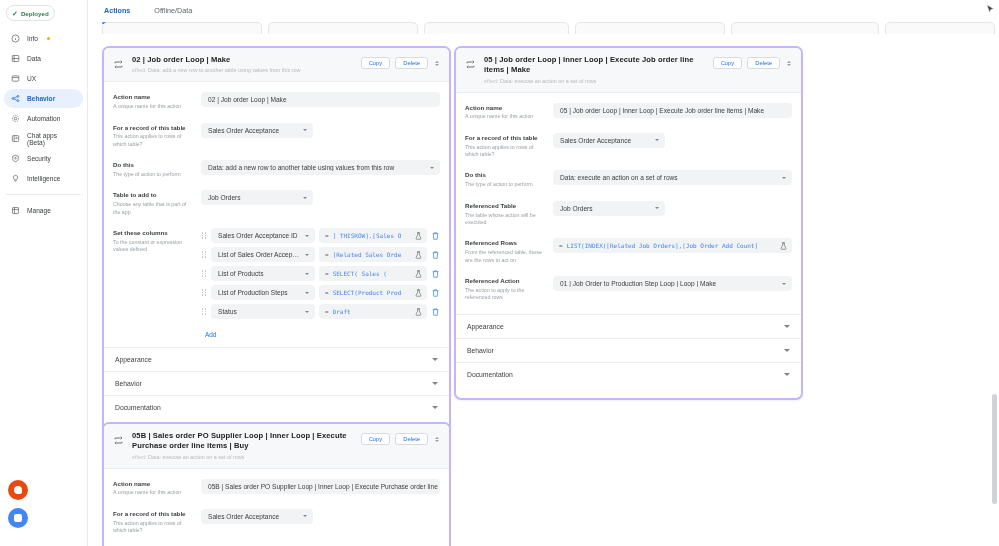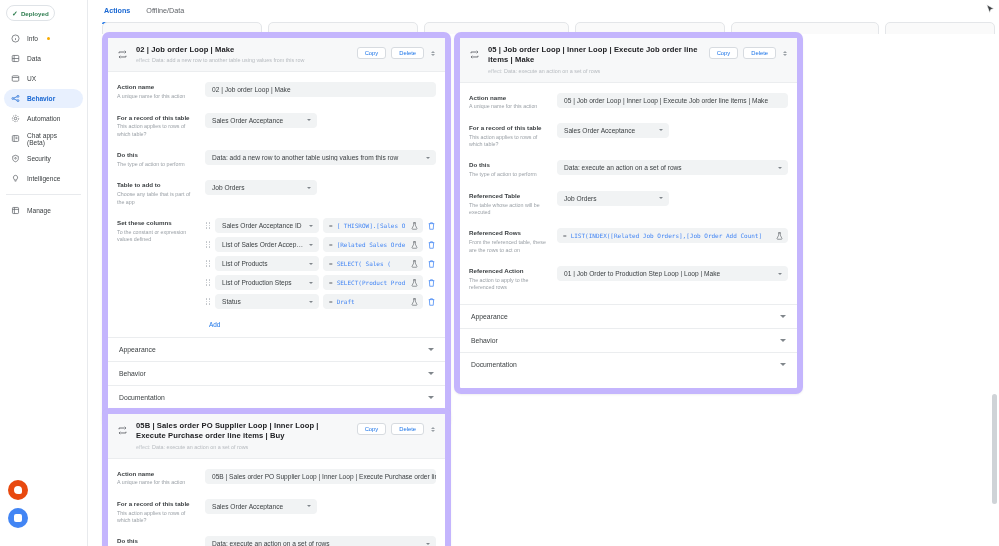--- a/index.html
+++ b/index.html
@@ -51,21 +51,21 @@
   .fabs { position: absolute; left: 8px; bottom: 10px; }
   .fab { width: 20px; height: 20px; border-radius: 50%; display:flex; align-items:center; justify-content:center; margin-bottom: 8px; cursor:pointer; }
   .fab.rec { background: #e8490f; }
   .fab.chat { background: #4285f4; }
   .fab .inner-sq { width: 8px; height: 8px; background: #fff; border-radius: 2px; }
   .fab.rec .inner-sq { border-radius: 50% 50% 2px 50%; }
 
   
   .main { flex: 1 1 auto; position: relative; height: 546px; overflow: hidden; background: #fff; }
 
-  .tabs { display: flex; gap: 16px; padding: 6px 0 0 16px; height: 24px; }
+  .tabs { display: flex; gap: 24px; padding: 6px 0 0 16px; height: 24px; }
   .tab { font-size: 7.2px; color: #5f6368; padding-bottom: 5px; cursor: pointer; position: relative; }
   .tab.active { color: #1967d2; font-weight: 600; }
   .tab.active::after {
     content:''; position: absolute; left: -2px; right: -2px; bottom: 0;
     height: 2px; background: #1a73e8; border-radius: 2px 2px 0 0;
   }
 
   
   .top-strip { position: absolute; top: 20px; left: 0; right: 0; height: 14px; overflow: hidden; }
   .top-strip .ghost {
@@ -74,24 +74,25 @@
   }
 
   .canvas {
     position: absolute; top: 24px; left: 0; right: 0; bottom: 0;
     overflow: hidden;
   }
 
   .card {
     position: absolute;
     background: #fff;
-    border: 6px solid #c4b5fd;
+    border: 2px solid #c4b5fd;
     border-radius: 7px;
     box-shadow: 0 1px 2px rgba(60,64,67,.08);
     overflow: hidden;
+    margin-top: 14px;
   }
   #card-1 { left: 14px; top: 8px;  width: 349px; }
   #card-2 { left: 366px; top: 8px; width: 349px; }
   #card-3 { left: 14px; top: 384px; width: 349px; }
 
   .card-head {
     display: flex; align-items: flex-start; gap: 8px;
     background: #f7f8f9;
     padding: 7px 8px 7px 9px;
     border-bottom: 1px solid #ebedef;

